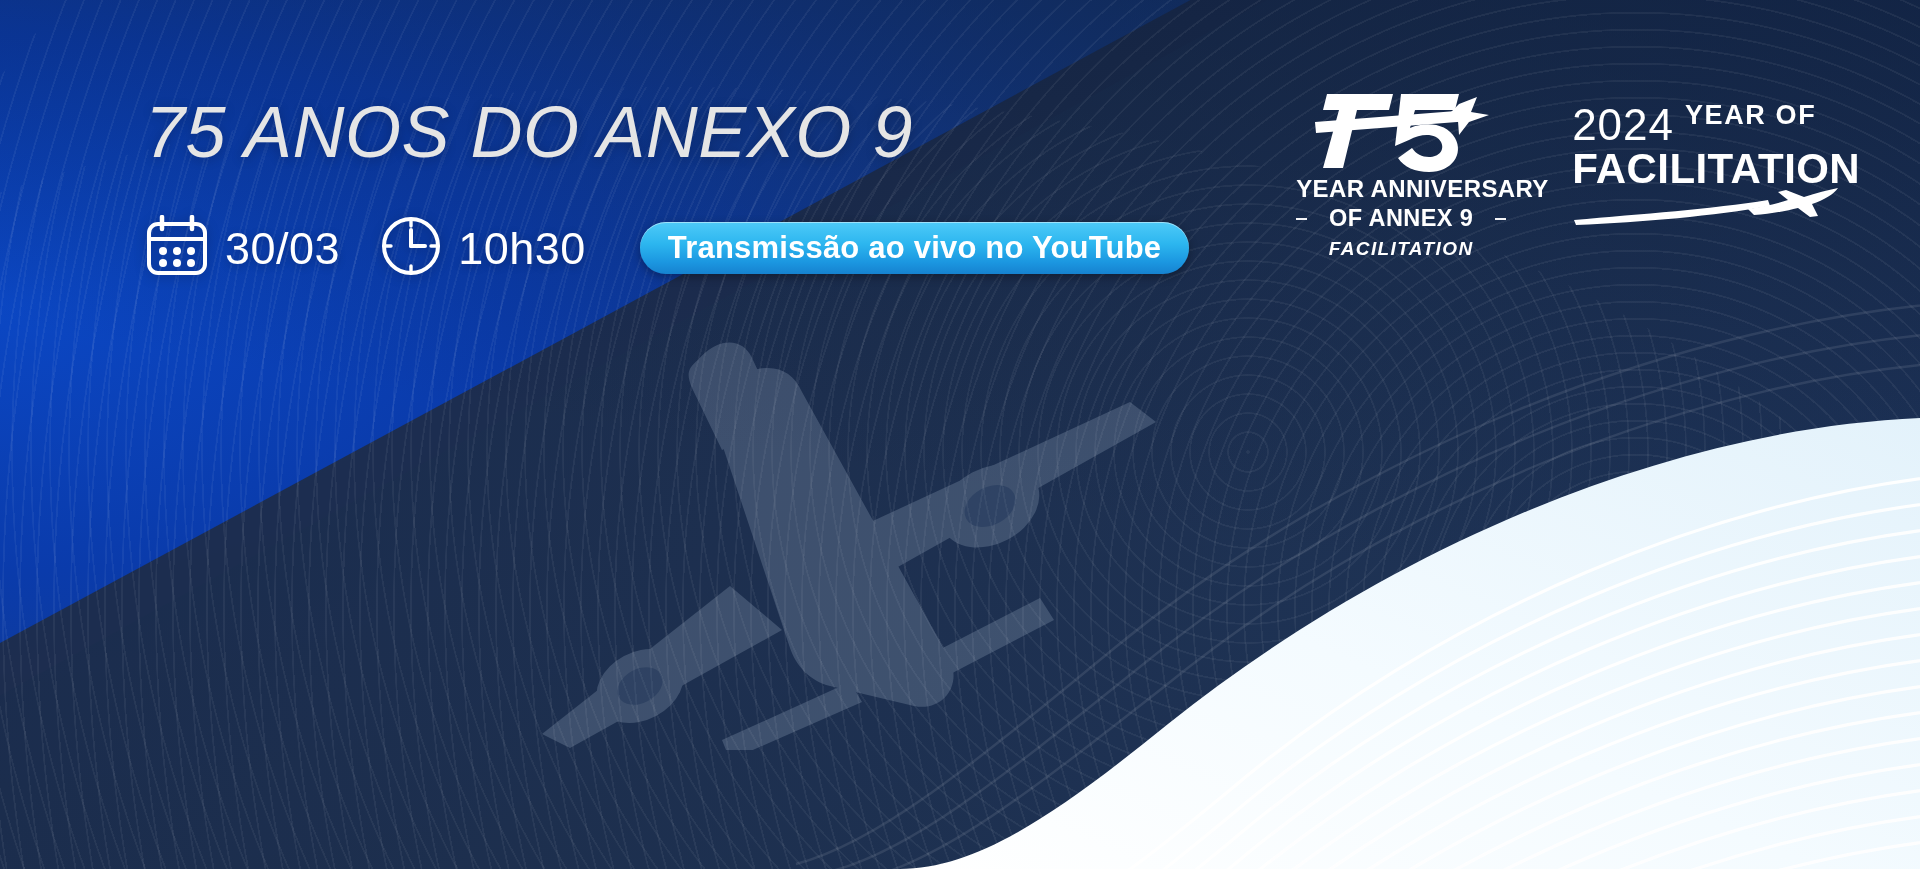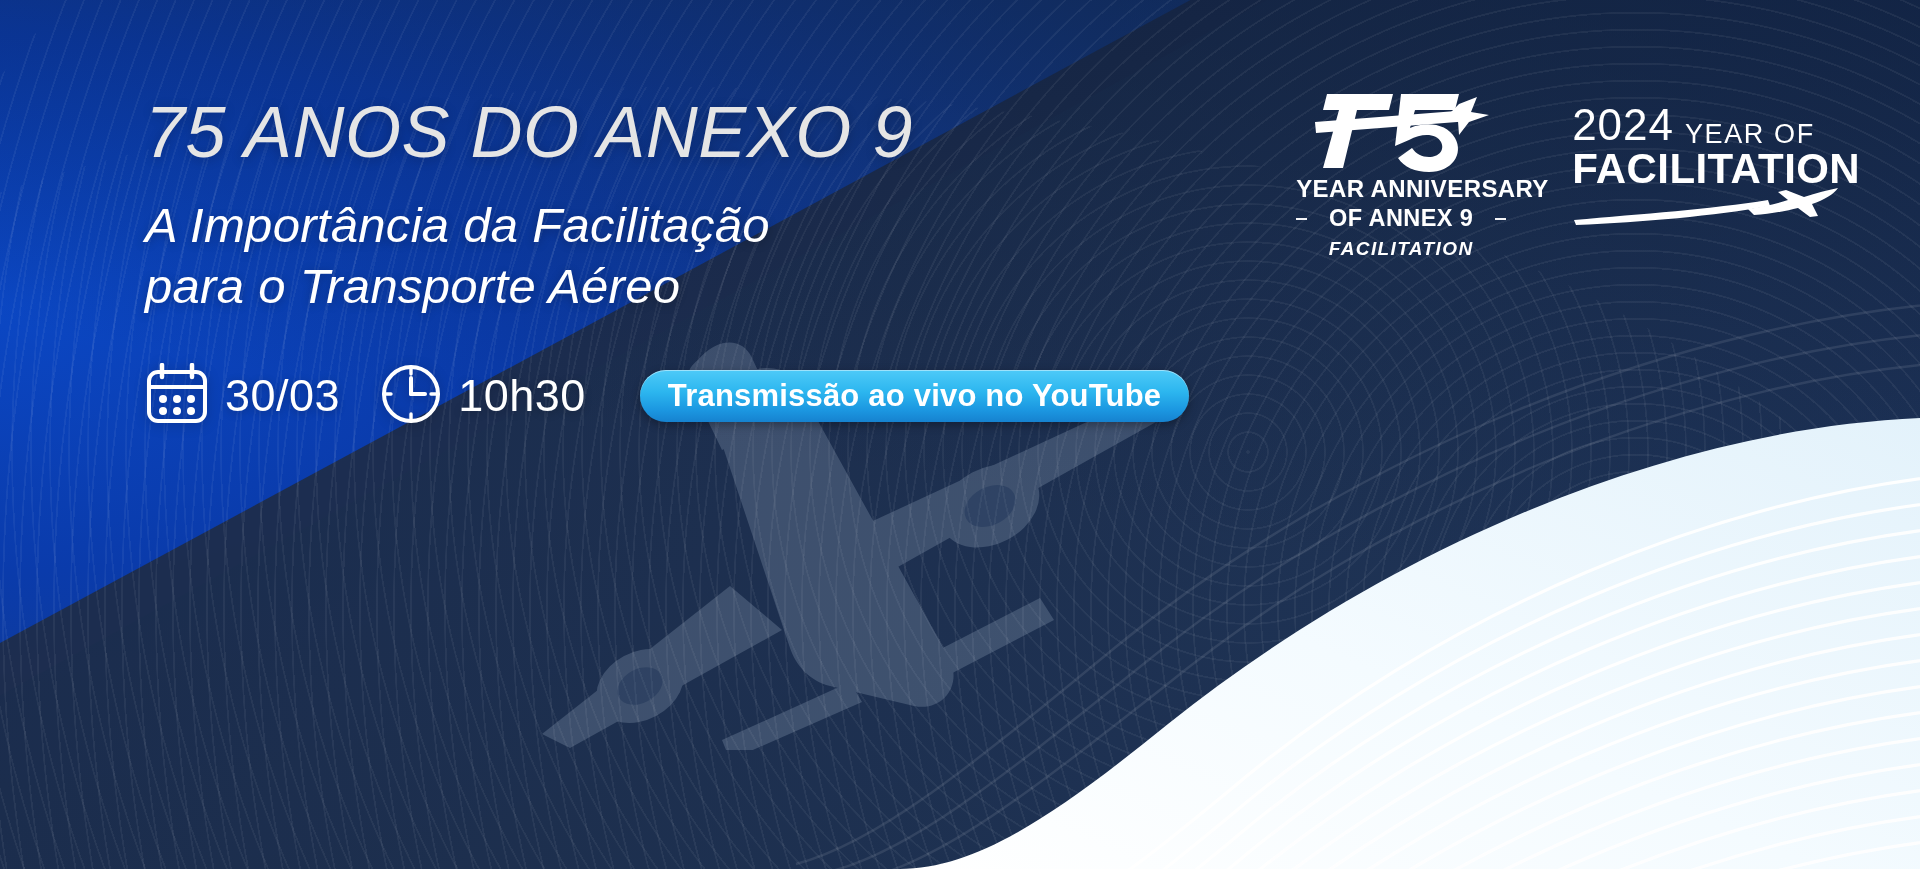--- a/index.html
+++ b/index.html
@@ -189,24 +189,24 @@
     font-size:23.5px; font-weight:bold; letter-spacing:.4px; white-space:nowrap;
   }
   .logo75 .l3{
     margin-top:6px;
     font-size:19px; font-style:italic; font-weight:bold; letter-spacing:1.4px;
     white-space:nowrap;
   }
 
   .logo2024{ color:#fff; padding-top:12px; }
   .logo2024 .r1{
-    display:flex; align-items:flex-end; gap:11px; white-space:nowrap;
+    display:flex; align-items:flex-start; gap:11px; white-space:nowrap;
   }
   .logo2024 .year{ font-size:44px; font-weight:300; letter-spacing:1px; }
-  .logo2024 .yearof{ font-size:27px; font-weight:400; letter-spacing:1.6px; }
+  .logo2024 .yearof{ font-size:27px; font-weight:700; letter-spacing:1.6px; }
   .logo2024 .r2{
     font-size:42px; font-weight:bold; letter-spacing:.4px; line-height:1.02;
     margin-top:-2px; white-space:nowrap;
   }
   .logo2024 .swoosh{ margin-top:-4px; }
 </style>
 </head>
 <body>
 
 <div id="banner">
@@ -285,24 +285,20 @@
         <path d="M1990 330 C 1680 344, 1360 486, 1136 670 C 1004 776, 910 852, 828 872"></path>
         <path d="M1990 300 C 1670 316, 1340 462, 1112 650 C 978 760, 880 842, 796 864"></path>
       </g>
     </svg>
   </div>
 
   <div class="content">
 
     <div class="headline">75 ANOS DO ANEXO 9</div>
 
-    <div class="subtitle">
-      <span>A Importância da Facilitação</span>
-      <span>para o Transporte Aéreo</span>
-    </div>
 
     <div class="meta-row">
 
       <div class="meta-item">
         <span class="meta-icon">
           <svg width="64" height="62" viewBox="0 0 64 62" xmlns="http://www.w3.org/2000/svg">
             <rect x="4" y="9" width="56" height="49" rx="9" ry="9" fill="none" stroke="#ffffff" stroke-width="4"></rect>
             <line x1="4" y1="24" x2="60" y2="24" stroke="#ffffff" stroke-width="4"></line>
             <line x1="17" y1="2" x2="17" y2="14" stroke="#ffffff" stroke-width="4.5" stroke-linecap="round"></line>
             <line x1="47" y1="2" x2="47" y2="14" stroke="#ffffff" stroke-width="4.5" stroke-linecap="round"></line>

